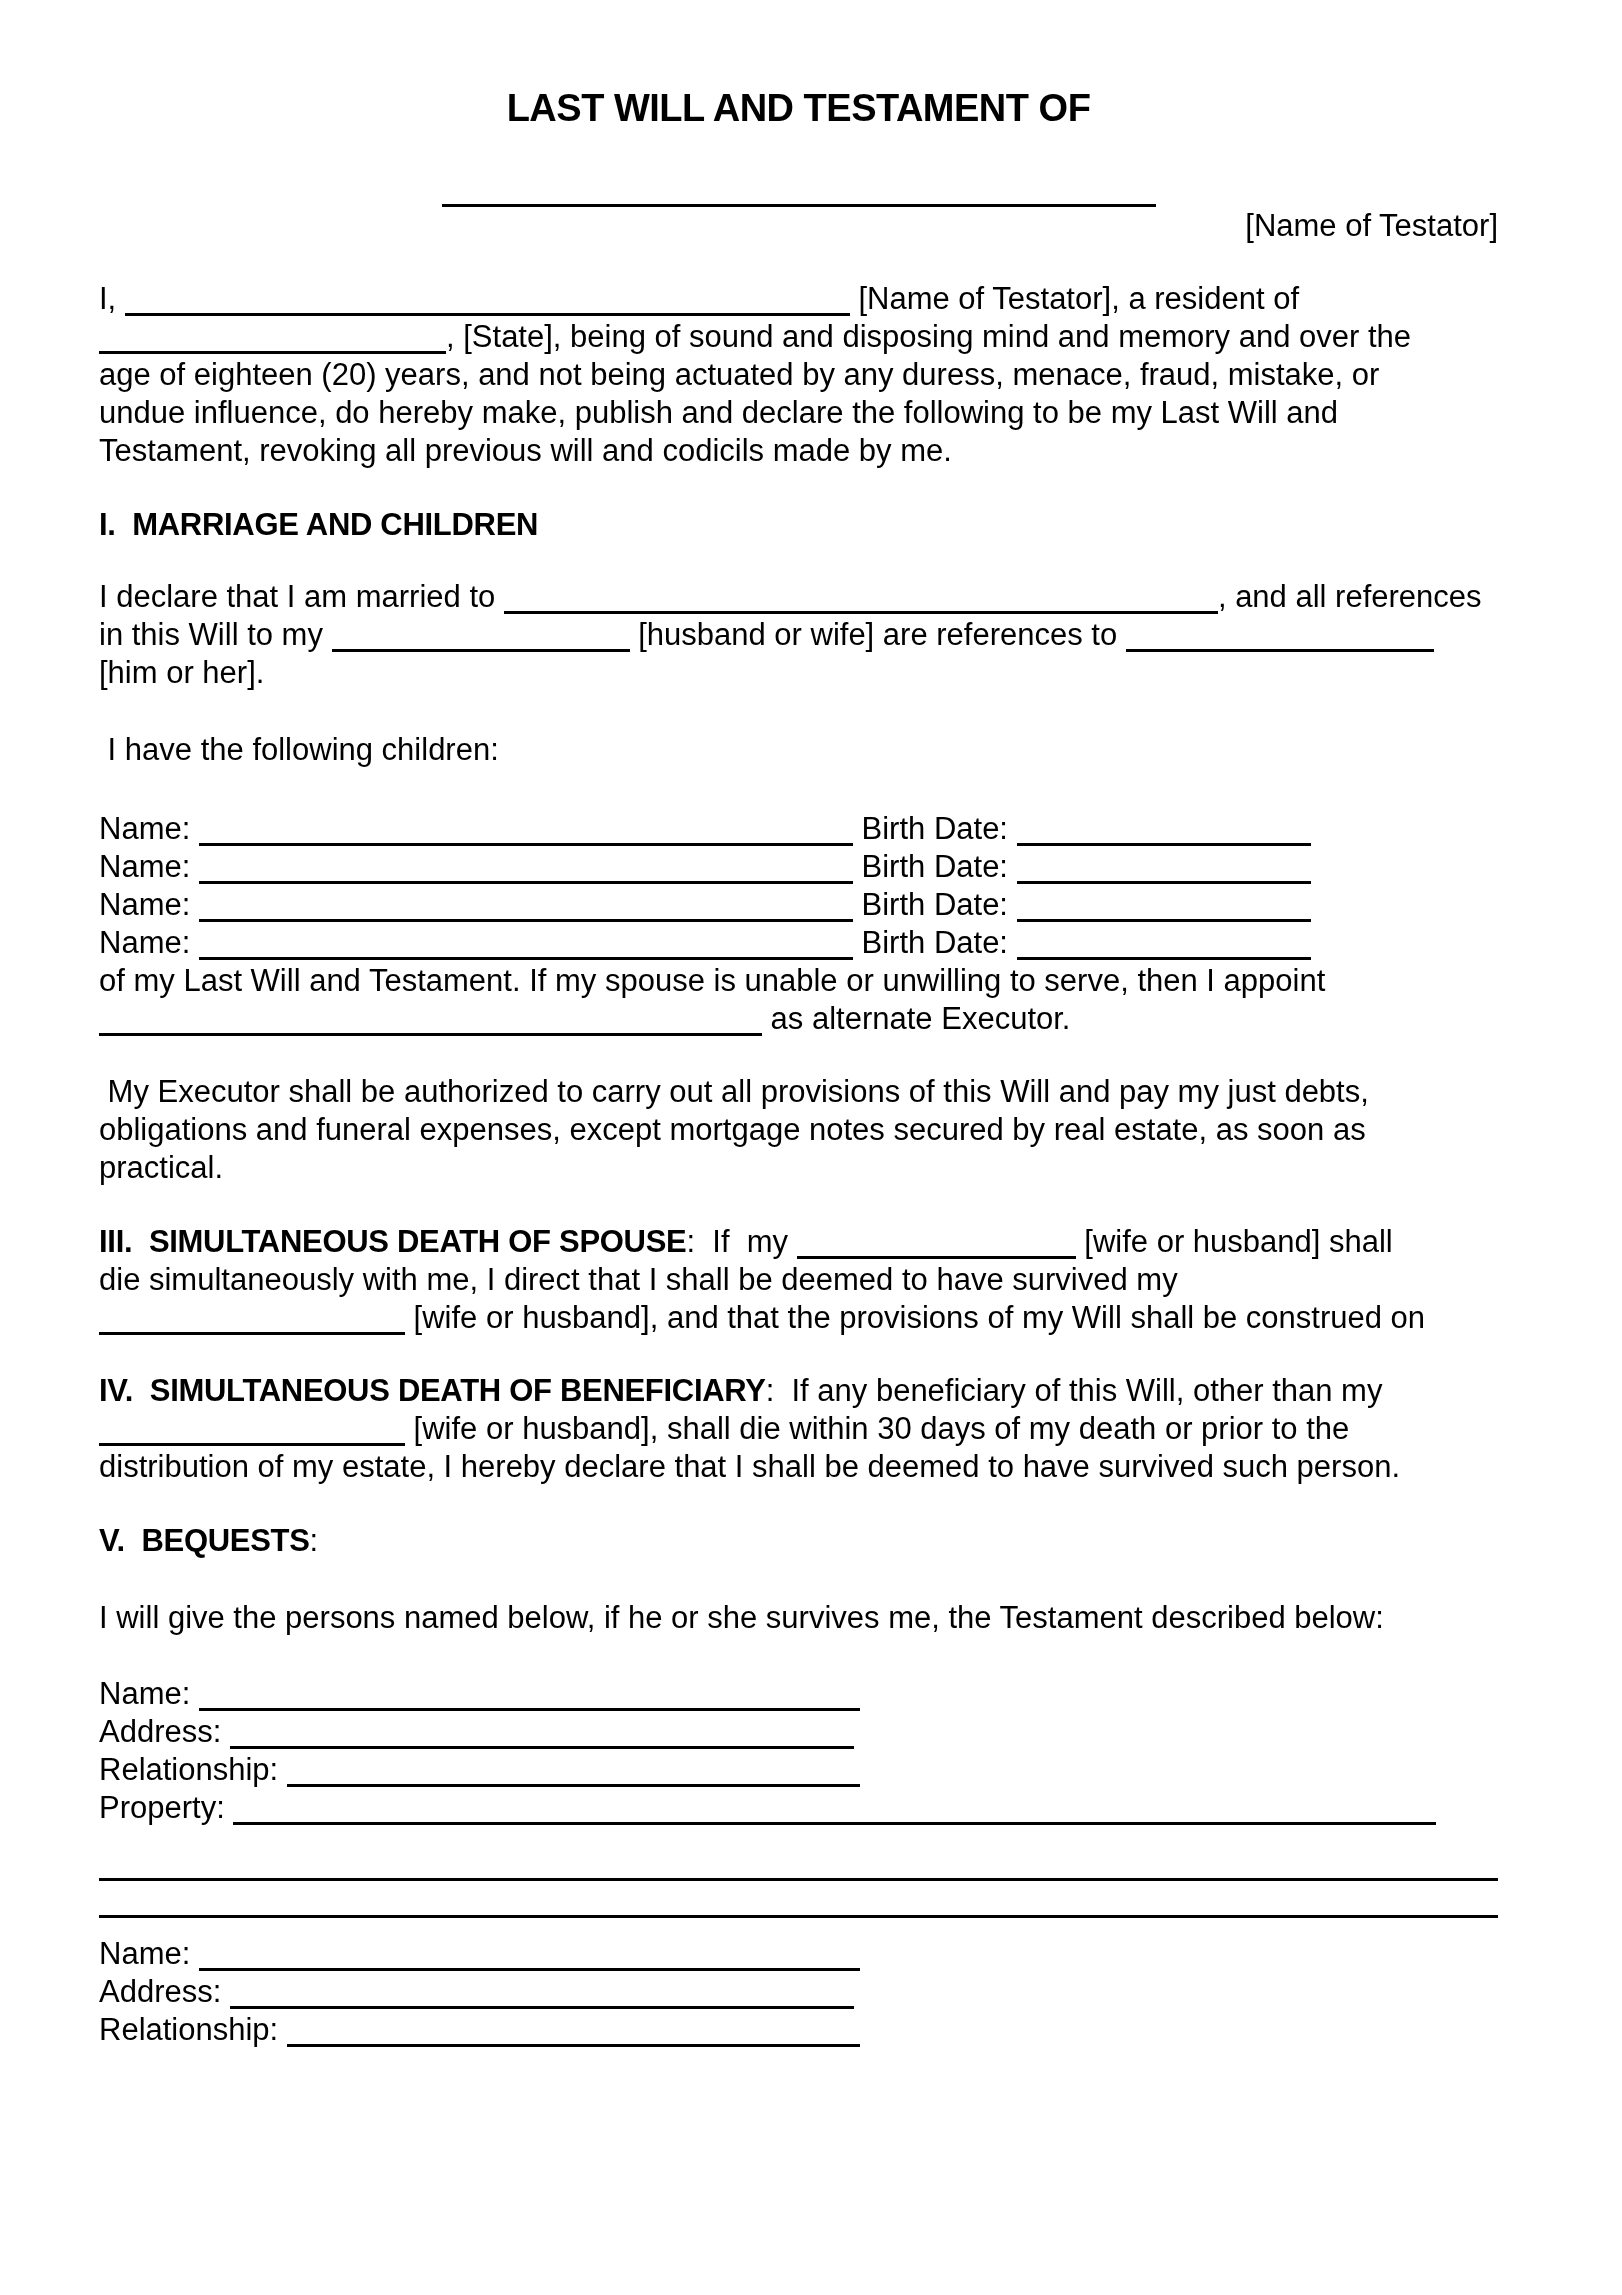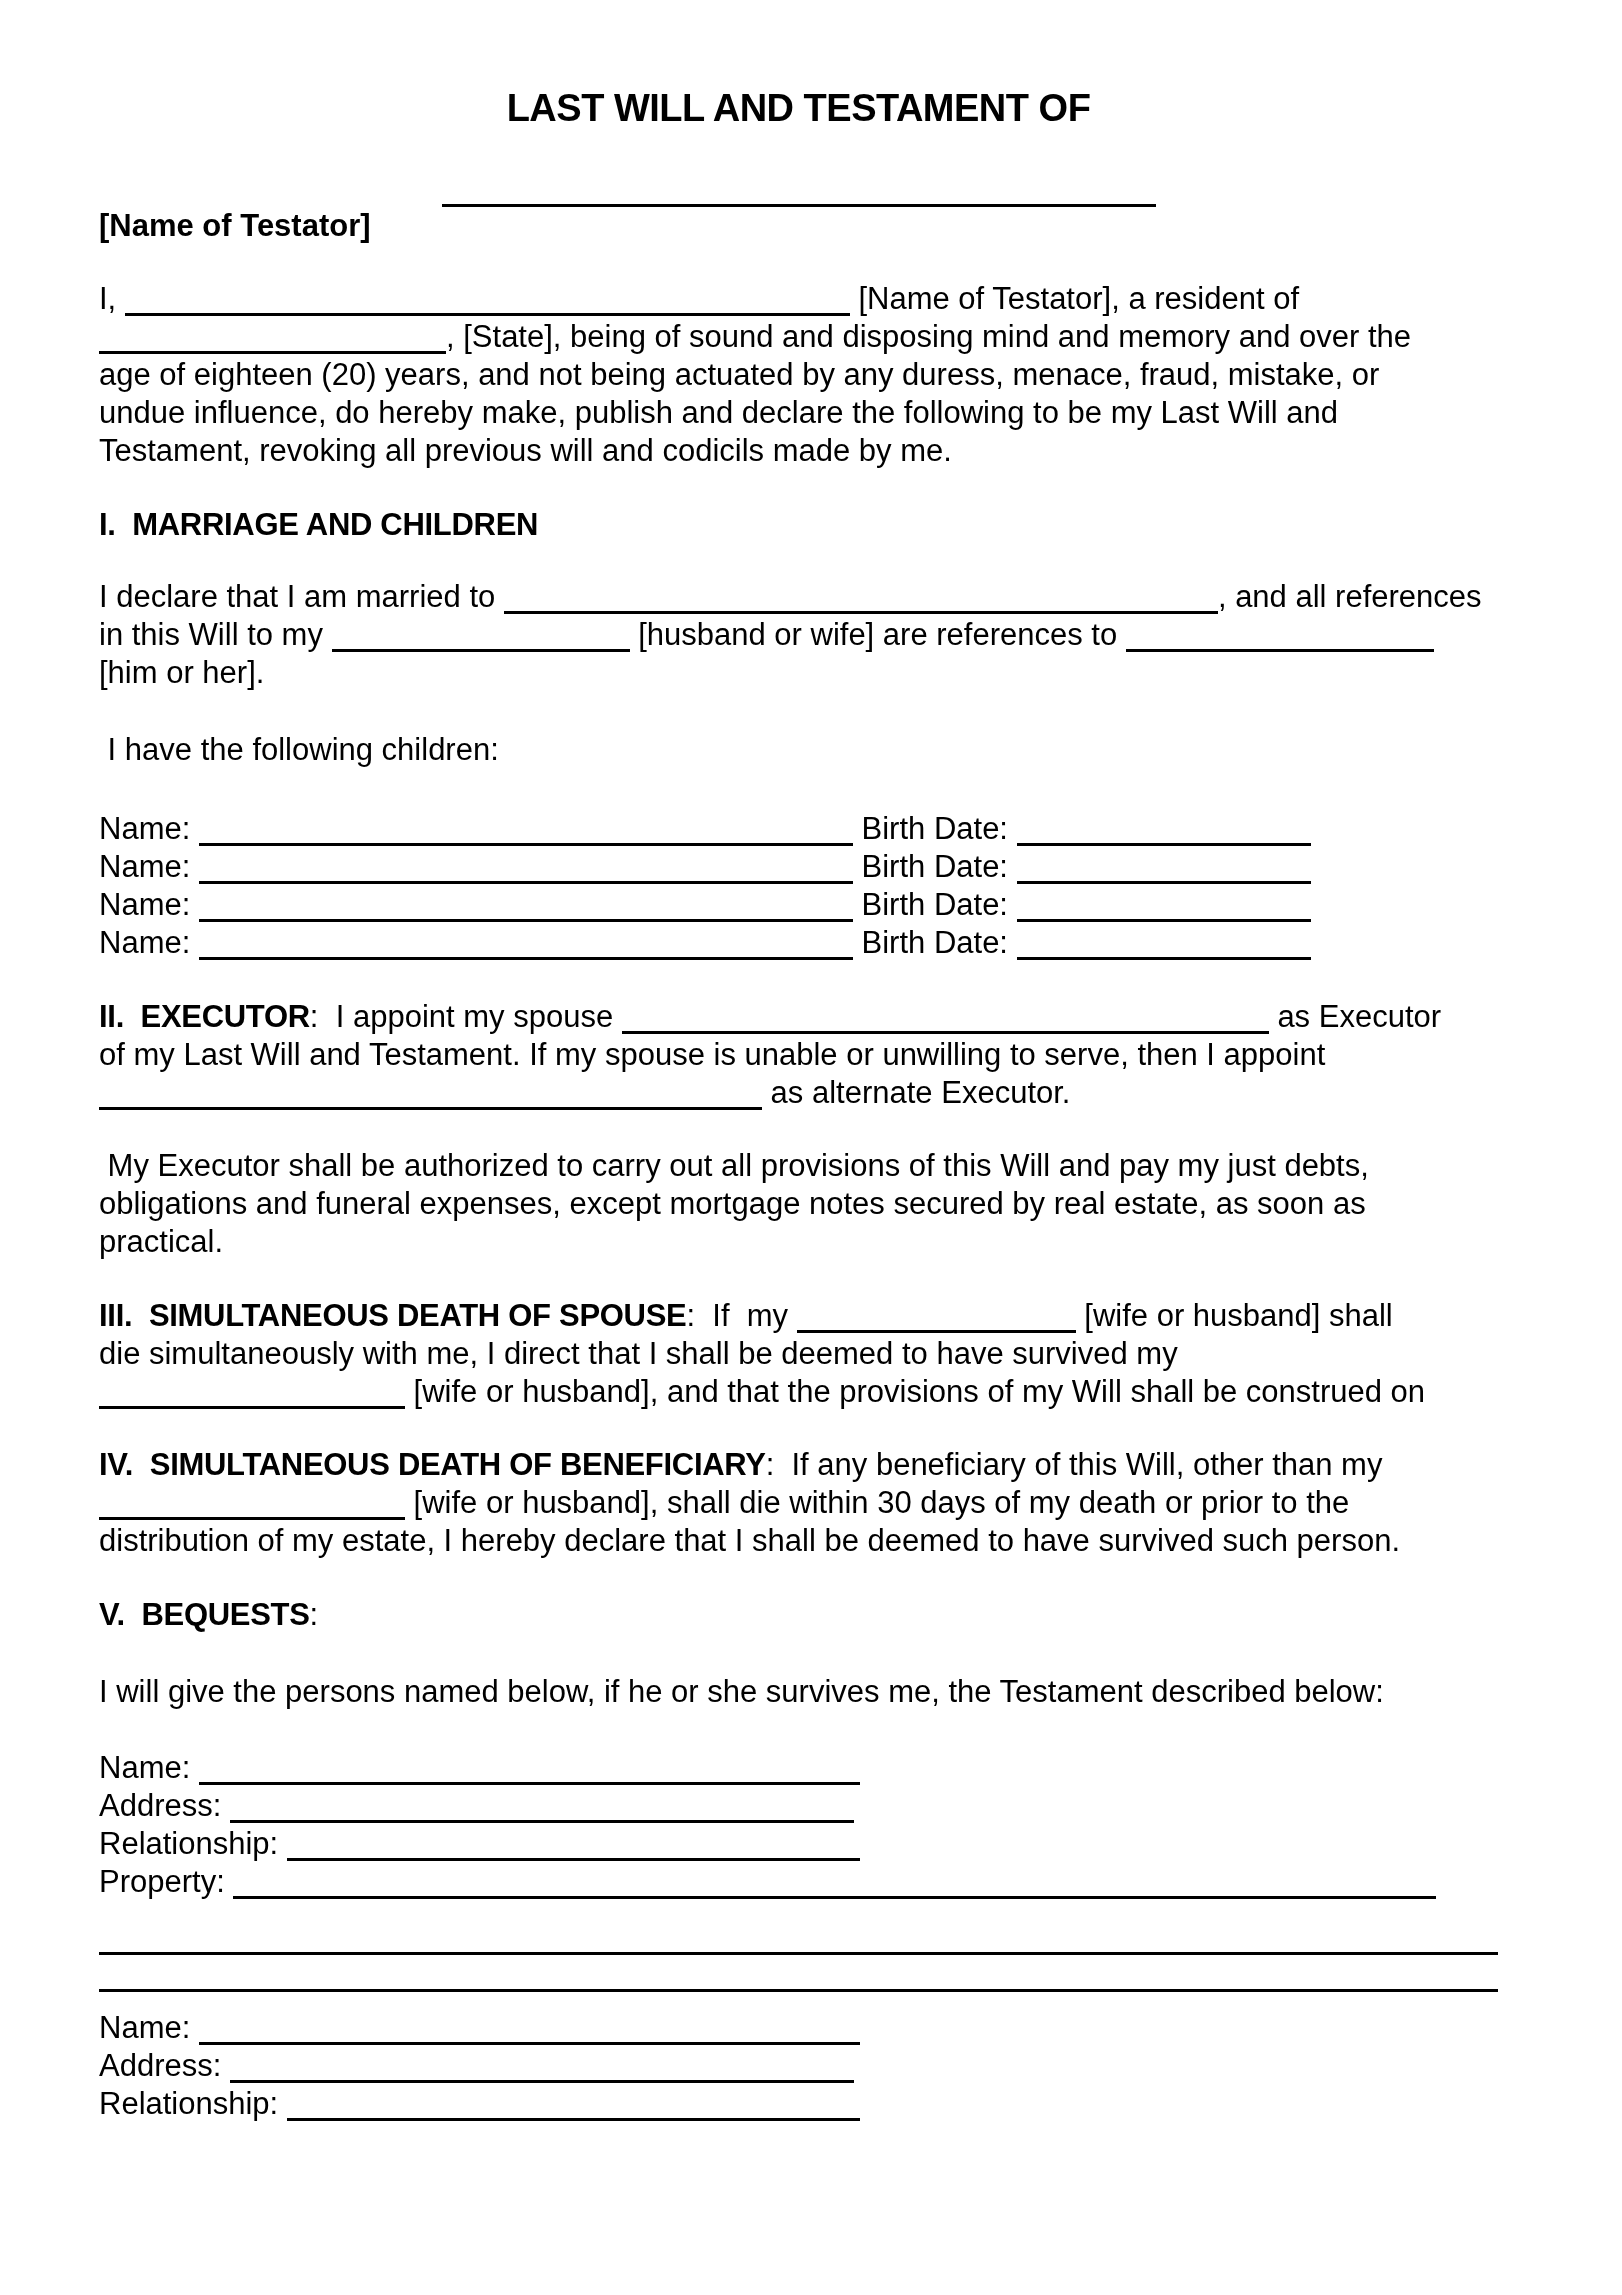--- a/index.html
+++ b/index.html
@@ -22,21 +22,21 @@
     font-weight:700;
     line-height:44px;
     letter-spacing:-0.5px;
   }
   .sigline{
     width:714px;
     margin:0 auto;
     height:74px;
     border-bottom:3.7px solid #000;
   }
-  .center{text-align:left;font-weight:bold;}
+  .center{text-align:right;}
   .line{white-space:pre;}
   b{font-weight:700;letter-spacing:-0.3px;}
   .bl{
     display:inline-block;
     height:27.5px;
     border-bottom:3.7px solid #000;
     vertical-align:-7.3px;
   }
   .w790{width:725px}.w378{width:347px}.w778{width:714px}.w325{width:298px}
   .w335{width:308px}.w712{width:654px}.w320{width:294px}.w705{width:647px}
@@ -79,21 +79,20 @@
   <div class="line mt42"> I have the following children:</div>
 
   <div class="mt45">
     <div class="line"><span>Name: </span><span class="bl w712"></span><span> Birth Date: </span><span class="bl w320"></span></div>
     <div class="line"><span>Name: </span><span class="bl w712"></span><span> Birth Date: </span><span class="bl w320"></span></div>
     <div class="line"><span>Name: </span><span class="bl w712"></span><span> Birth Date: </span><span class="bl w320"></span></div>
     <div class="line"><span>Name: </span><span class="bl w712"></span><span> Birth Date: </span><span class="bl w320"></span></div>
   </div>
 
   <div>
-    <div class="line mt39"><b>II.  EXECUTOR</b><span>:  I appoint my spouse </span><span class="bl w705"></span><span> as Executor</span></div>
     <div class="line">of my Last Will and Testament. If my spouse is unable or unwilling to serve, then I appoint</div>
     <div class="line"><span class="bl w722"></span><span> as alternate Executor.</span></div>
     <div class="line mt38"> My Executor shall be authorized to carry out all provisions of this Will and pay my just debts,</div>
     <div class="line">obligations and funeral expenses, except mortgage notes secured by real estate, as soon as</div>
     <div class="line">practical.</div>
   </div>
 
   <div>
     <div class="line mt39"><b>III.  SIMULTANEOUS DEATH OF SPOUSE</b><span>:  If  my </span><span class="bl w304"></span><span> [wife or husband] shall</span></div>
     <div class="line">die simultaneously with me, I direct that I shall be deemed to have survived my</div>

